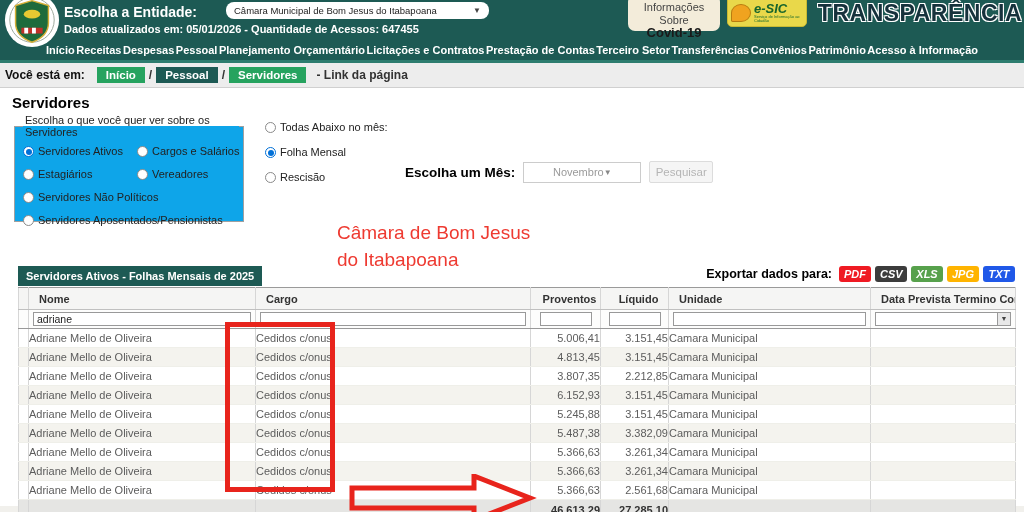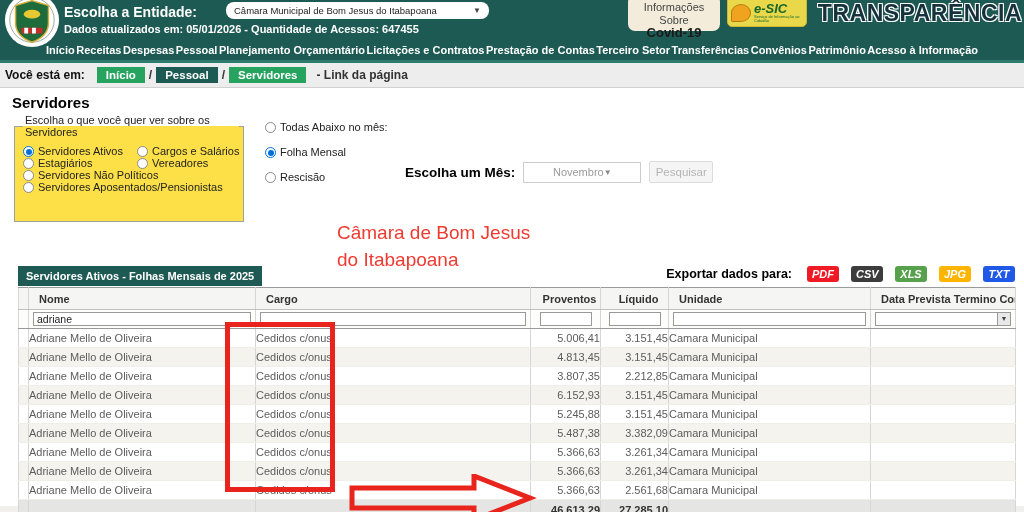--- a/index.html
+++ b/index.html
@@ -43,23 +43,23 @@
   .bc-prefix { font-size:12px; font-weight:bold; color:#111; margin-right:8px; }
   .badge { color:#fff; font-size:11.5px; font-weight:bold; padding:2px 9px; margin:0 4px; }
   .badge.green { background:#26a35f; }
   .badge.teal  { background:#1d5a54; }
   .bc-slash { font-size:12px; font-weight:bold; color:#333; }
   .bc-suffix { font-size:12px; font-weight:bold; color:#333; margin-left:6px; }
 
   
   .page-title { position:absolute; left:12px; top:94px; font-size:15px; font-weight:bold; color:#000; }
   fieldset.who { position:absolute; left:14px; top:114px; width:200px; height:108px;
-                 border:1px solid #a0a0a0; padding:4px 4px 0 8px; margin:0; background:#fde047; }
+                 border:1px solid #a0a0a0; padding:4px 4px 0 8px; margin:0; background:#0ea5e9; }
   fieldset.who legend { font-size:11px; color:#222; padding:0 2px; }
-  .fs-grid { display:grid; grid-template-columns:114px auto; padding-top:3px; }
+  .fs-grid { display:grid; grid-template-columns:114px auto; row-gap:11px; padding-top:3px; }
   .span2 { grid-column:1 / -1; }
   .opt { font-size:11px; color:#222; white-space:nowrap; cursor:pointer; }
   .radio { display:inline-block; width:11px; height:11px; border:1px solid #8a8a8a; border-radius:50%;
            margin-right:4px; vertical-align:-2px; background:#fff; position:relative; }
   .radio.checked { border-color:#0070d8; }
   .radio.checked::after { content:""; position:absolute; left:1.5px; top:1.5px; right:1.5px; bottom:1.5px;
                           background:#0070d8; border-radius:50%; }
   .period { position:absolute; left:265px; top:121px; display:flex; flex-direction:column; gap:13px; }
   .month-row { position:absolute; left:405px; top:161px; display:flex; align-items:center; gap:8px; }
   .month-label { font-size:13.5px; font-weight:bold; color:#000; }
@@ -72,21 +72,21 @@
   
   .red-note { position:absolute; left:337px; top:219px; font-size:19px; line-height:27px; color:#ee3a31; }
   .red-rect { position:absolute; left:225px; top:322px; width:110px; height:170px;
               border:5px solid #e8241c; z-index:6; }
   .red-arrow { position:absolute; left:338px; top:474px; z-index:6; }
 
   
   .tbl-title { position:absolute; left:18px; top:266px; background:#1d5a54; color:#fff; font-size:11px;
                font-weight:bold; padding:4px 8px; }
   .export-row { position:absolute; top:266px; left:718px; width:297px; display:flex; align-items:center;
-                justify-content:flex-end; gap:12px; }
+                justify-content:flex-end; gap:4px; }
   .export-label { font-size:12.5px; font-weight:bold; color:#000; margin-right:3px; white-space:nowrap; }
   .exp { display:inline-block; color:#fff; font-size:11px; font-weight:bold; font-style:italic;
          padding:2px 5px; border-radius:3px; min-width:32px; text-align:center; cursor:pointer; }
   .below-strip { position:absolute; left:0; top:506px; width:1024px; height:6px; background:#f1f0ec; }
 
   table.data { position:absolute; left:18px; top:287px; width:997px; border-collapse:collapse;
                table-layout:fixed; background:#fff; font-size:11px; color:#5c5c5c; }
   table.data th, table.data td { border-left:1px solid #d6d6d6; border-right:1px solid #d6d6d6;
                                  overflow:hidden; white-space:nowrap; padding:0; }
   table.data thead th { height:22px; background:#f5f5f4; border-top:1px solid #9a9a9a;

